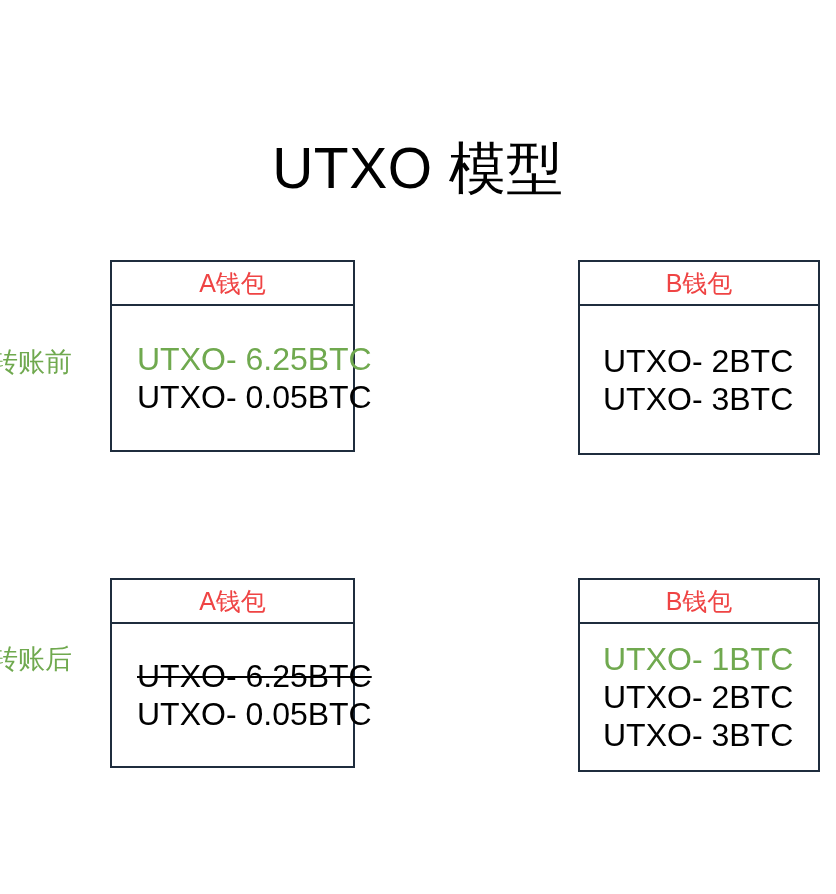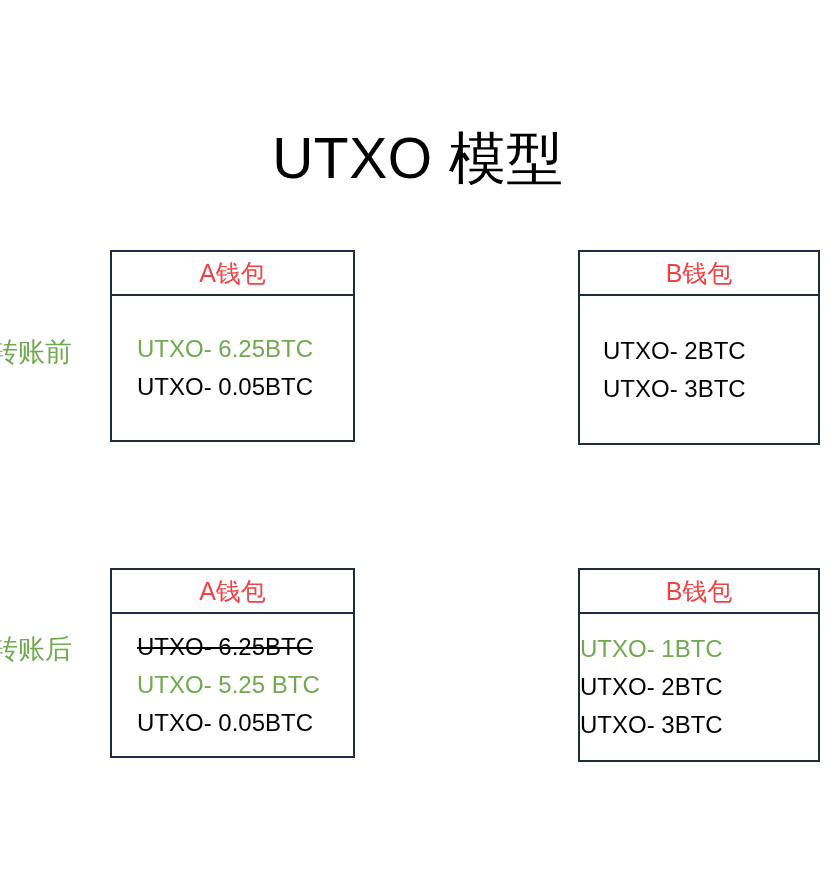--- a/index.html
+++ b/index.html
@@ -12,20 +12,21 @@
     height: 894px;
     position: relative;
     overflow: hidden;
     font-family: "Liberation Sans", "DejaVu Sans", sans-serif;
     color: #000000;
   }
 
   .canvas {
     position: absolute;
     inset: 0;
+    margin-top: 10px;
   }
 
   
   .diagram-title {
     position: absolute;
     left: 0;
     top: 122px;
     width: 836px;
     text-align: center;
     font-size: 57px;
@@ -67,21 +68,21 @@
     box-sizing: border-box;
   }
   .wallet-body {
     display: flex;
     flex-direction: column;
     justify-content: center;
     align-items: flex-start;
     box-sizing: border-box;
   }
   .utxo-line {
-    font-size: 24px;
+    font-size: 32px;
     line-height: 38px;
     white-space: nowrap;
     color: #000000;
   }
   .utxo-line.green { color: #70a94f; }
   .utxo-line.struck {
     text-decoration: line-through;
     text-decoration-thickness: 2px;
     color: #000000;
   }
@@ -90,21 +91,21 @@
   #box-a-before { left: 110px; top: 250px; width: 245px; height: 192px; }
   #box-a-before .wallet-body { height: 144px; padding-left: 25px; }
 
   #box-b-before { left: 578px; top: 250px; width: 242px; height: 195px; }
   #box-b-before .wallet-body { height: 147px; padding-left: 23px; }
 
   #box-a-after { left: 110px; top: 568px; width: 245px; height: 190px; }
   #box-a-after .wallet-body { height: 142px; padding-left: 25px; }
 
   #box-b-after { left: 578px; top: 568px; width: 242px; height: 194px; }
-  #box-b-after .wallet-body { height: 146px; }
+  #box-b-after .wallet-body { height: 146px; padding-left: 23px; }
 
   
   .payment-arrow {
     position: absolute;
     left: 372px;
     top: 312px;
     width: 194px;
     height: 92px;
   }
   .payment-arrow svg { display: block; }
@@ -151,21 +152,20 @@
       <div class="utxo-line">UTXO- 3BTC</div>
     </div>
   </div>
 
   <div class="row-label after">转账后</div>
 
   <div class="wallet-box" id="box-a-after">
     <div class="wallet-header">A钱包</div>
     <div class="wallet-body">
       <div class="utxo-line struck">UTXO- 6.25BTC</div>
-      <div class="utxo-line green">UTXO- 5.25 BTC</div>
       <div class="utxo-line">UTXO- 0.05BTC</div>
     </div>
   </div>
 
   <div class="wallet-box" id="box-b-after">
     <div class="wallet-header">B钱包</div>
     <div class="wallet-body">
       <div class="utxo-line green">UTXO- 1BTC</div>
       <div class="utxo-line">UTXO- 2BTC</div>
       <div class="utxo-line">UTXO- 3BTC</div>

